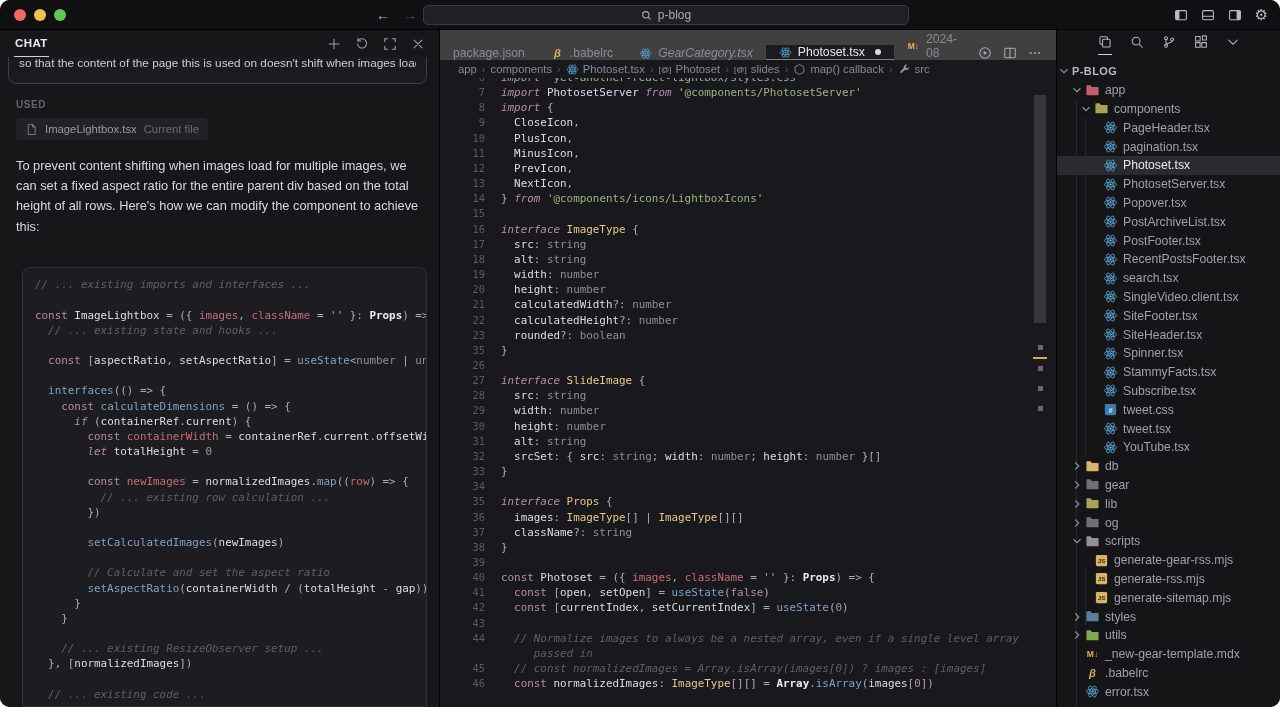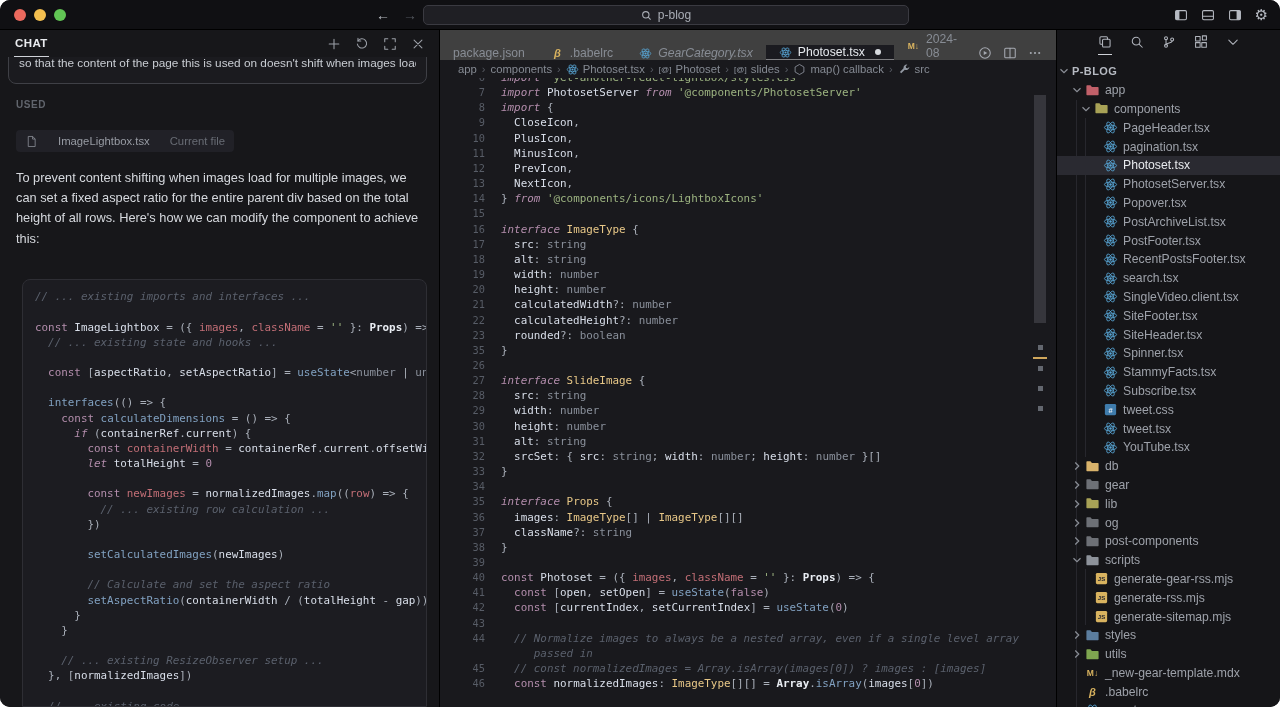--- a/index.html
+++ b/index.html
@@ -19,21 +19,21 @@
   .main{display:flex;height:677px;}
   
   .chat{width:440px;background:#17171a;border-right:1px solid #000;display:flex;flex-direction:column;}
   .chat-header{height:27px;display:flex;align-items:center;padding:0 14px;flex:none;}
   .chat-title{font-size:11.5px;font-weight:bold;letter-spacing:.4px;color:#e9ebef;border-bottom:1.5px solid #cfd2d8;padding:6px 1px 7px;}
   .chat-hicons{margin-left:auto;display:flex;gap:14px;color:#9ca0a8;align-items:center;}
   .chat-body{flex:1;overflow:hidden;padding:0 12px 0 8px;display:flex;flex-direction:column;}
   .user-bubble{flex:none;margin-top:-26px;border:1px solid #3f4046;border-radius:8px;padding:24px 10px 12px;background:#1b1b1f;}
   .user-bubble .txt{font-size:11.8px;color:#c9cdd3;white-space:nowrap;overflow:hidden;line-height:15px;}
   .used-label{flex:none;margin:15px 0 0 8px;font-size:10px;letter-spacing:.6px;color:#61656d;font-weight:bold;}
-  .used-chip{flex:none;margin:20px 0 0 8px;align-self:flex-start;display:inline-flex;align-items:center;gap:20px;background:#212127;border-radius:4px;padding:4px 9px;font-size:11.3px;color:#989ca4;}
+  .used-chip{flex:none;margin:8px 0 0 8px;align-self:flex-start;display:inline-flex;align-items:center;gap:7px;background:#212127;border-radius:4px;padding:4px 9px;font-size:11.3px;color:#989ca4;}
   .used-chip .suffix{color:#686c74;}
   .answer{flex:none;margin:16px 0 17px 8px;font-size:12.8px;line-height:1.6;color:#d6d9de;padding-right:4px;}
   .chat-code{flex:1;margin:13px 0 0 14px;background:#1c1c21;border:1px solid #2e2e34;border-radius:8px 8px 0 0;padding:9px 12px;overflow:hidden;}
   
   .mono{font-family:"DejaVu Sans Mono","Liberation Mono",monospace;font-size:10.9px;}
   .crow{height:15.17px;line-height:15.17px;white-space:pre;display:flex;}
   .lc{white-space:pre;}
   .tk-k{color:#b48ead;font-style:italic;}
   .tk-kc{color:#b48ead;}
   .tk-t{color:#e7c787;}
@@ -672,29 +672,20 @@
               <svg class="chev" viewBox="0 0 16 16" fill="none" stroke="#8a8e96" stroke-width="1.4">
                 <path d="M6 4l4 4-4 4"></path>
               </svg>
               <svg class="ic" viewBox="0 0 16 16">
                 <path fill="#6d7076" d="M1.5 3.2c0-.4.3-.7.7-.7h3.6l1.6 1.8h6.4c.4 0 .7.3.7.7v7.3c0 .4-.3.7-.7.7H2.2c-.4 0-.7-.3-.7-.7z"></path>
               </svg>
               <span>og</span>
             </div>
             <div class="trow" style="padding-left:13px;">
               <svg class="chev" viewBox="0 0 16 16" fill="none" stroke="#8a8e96" stroke-width="1.4">
-                <path d="M6 4l4 4-4 4"></path>
-              </svg>
-              <svg class="ic" viewBox="0 0 16 16">
-                <path fill="#6d7076" d="M1.5 3.2c0-.4.3-.7.7-.7h3.6l1.6 1.8h6.4c.4 0 .7.3.7.7v7.3c0 .4-.3.7-.7.7H2.2c-.4 0-.7-.3-.7-.7z"></path>
-              </svg>
-              <span>post-components</span>
-            </div>
-            <div class="trow" style="padding-left:13px;">
-              <svg class="chev" viewBox="0 0 16 16" fill="none" stroke="#8a8e96" stroke-width="1.4">
                 <path d="M4 6l4 4 4-4"></path>
               </svg>
               <svg class="ic" viewBox="0 0 16 16">
                 <path fill="#8d929a" d="M1.5 3.2c0-.4.3-.7.7-.7h3.6l1.6 1.8h6.4c.4 0 .7.3.7.7v7.3c0 .4-.3.7-.7.7H2.2c-.4 0-.7-.3-.7-.7z"></path>
               </svg>
               <span>scripts</span>
             </div>
             <div class="trow" style="padding-left:22px;">
               <span class="chev-space"></span>
               <svg class="ic" viewBox="0 0 16 16">

